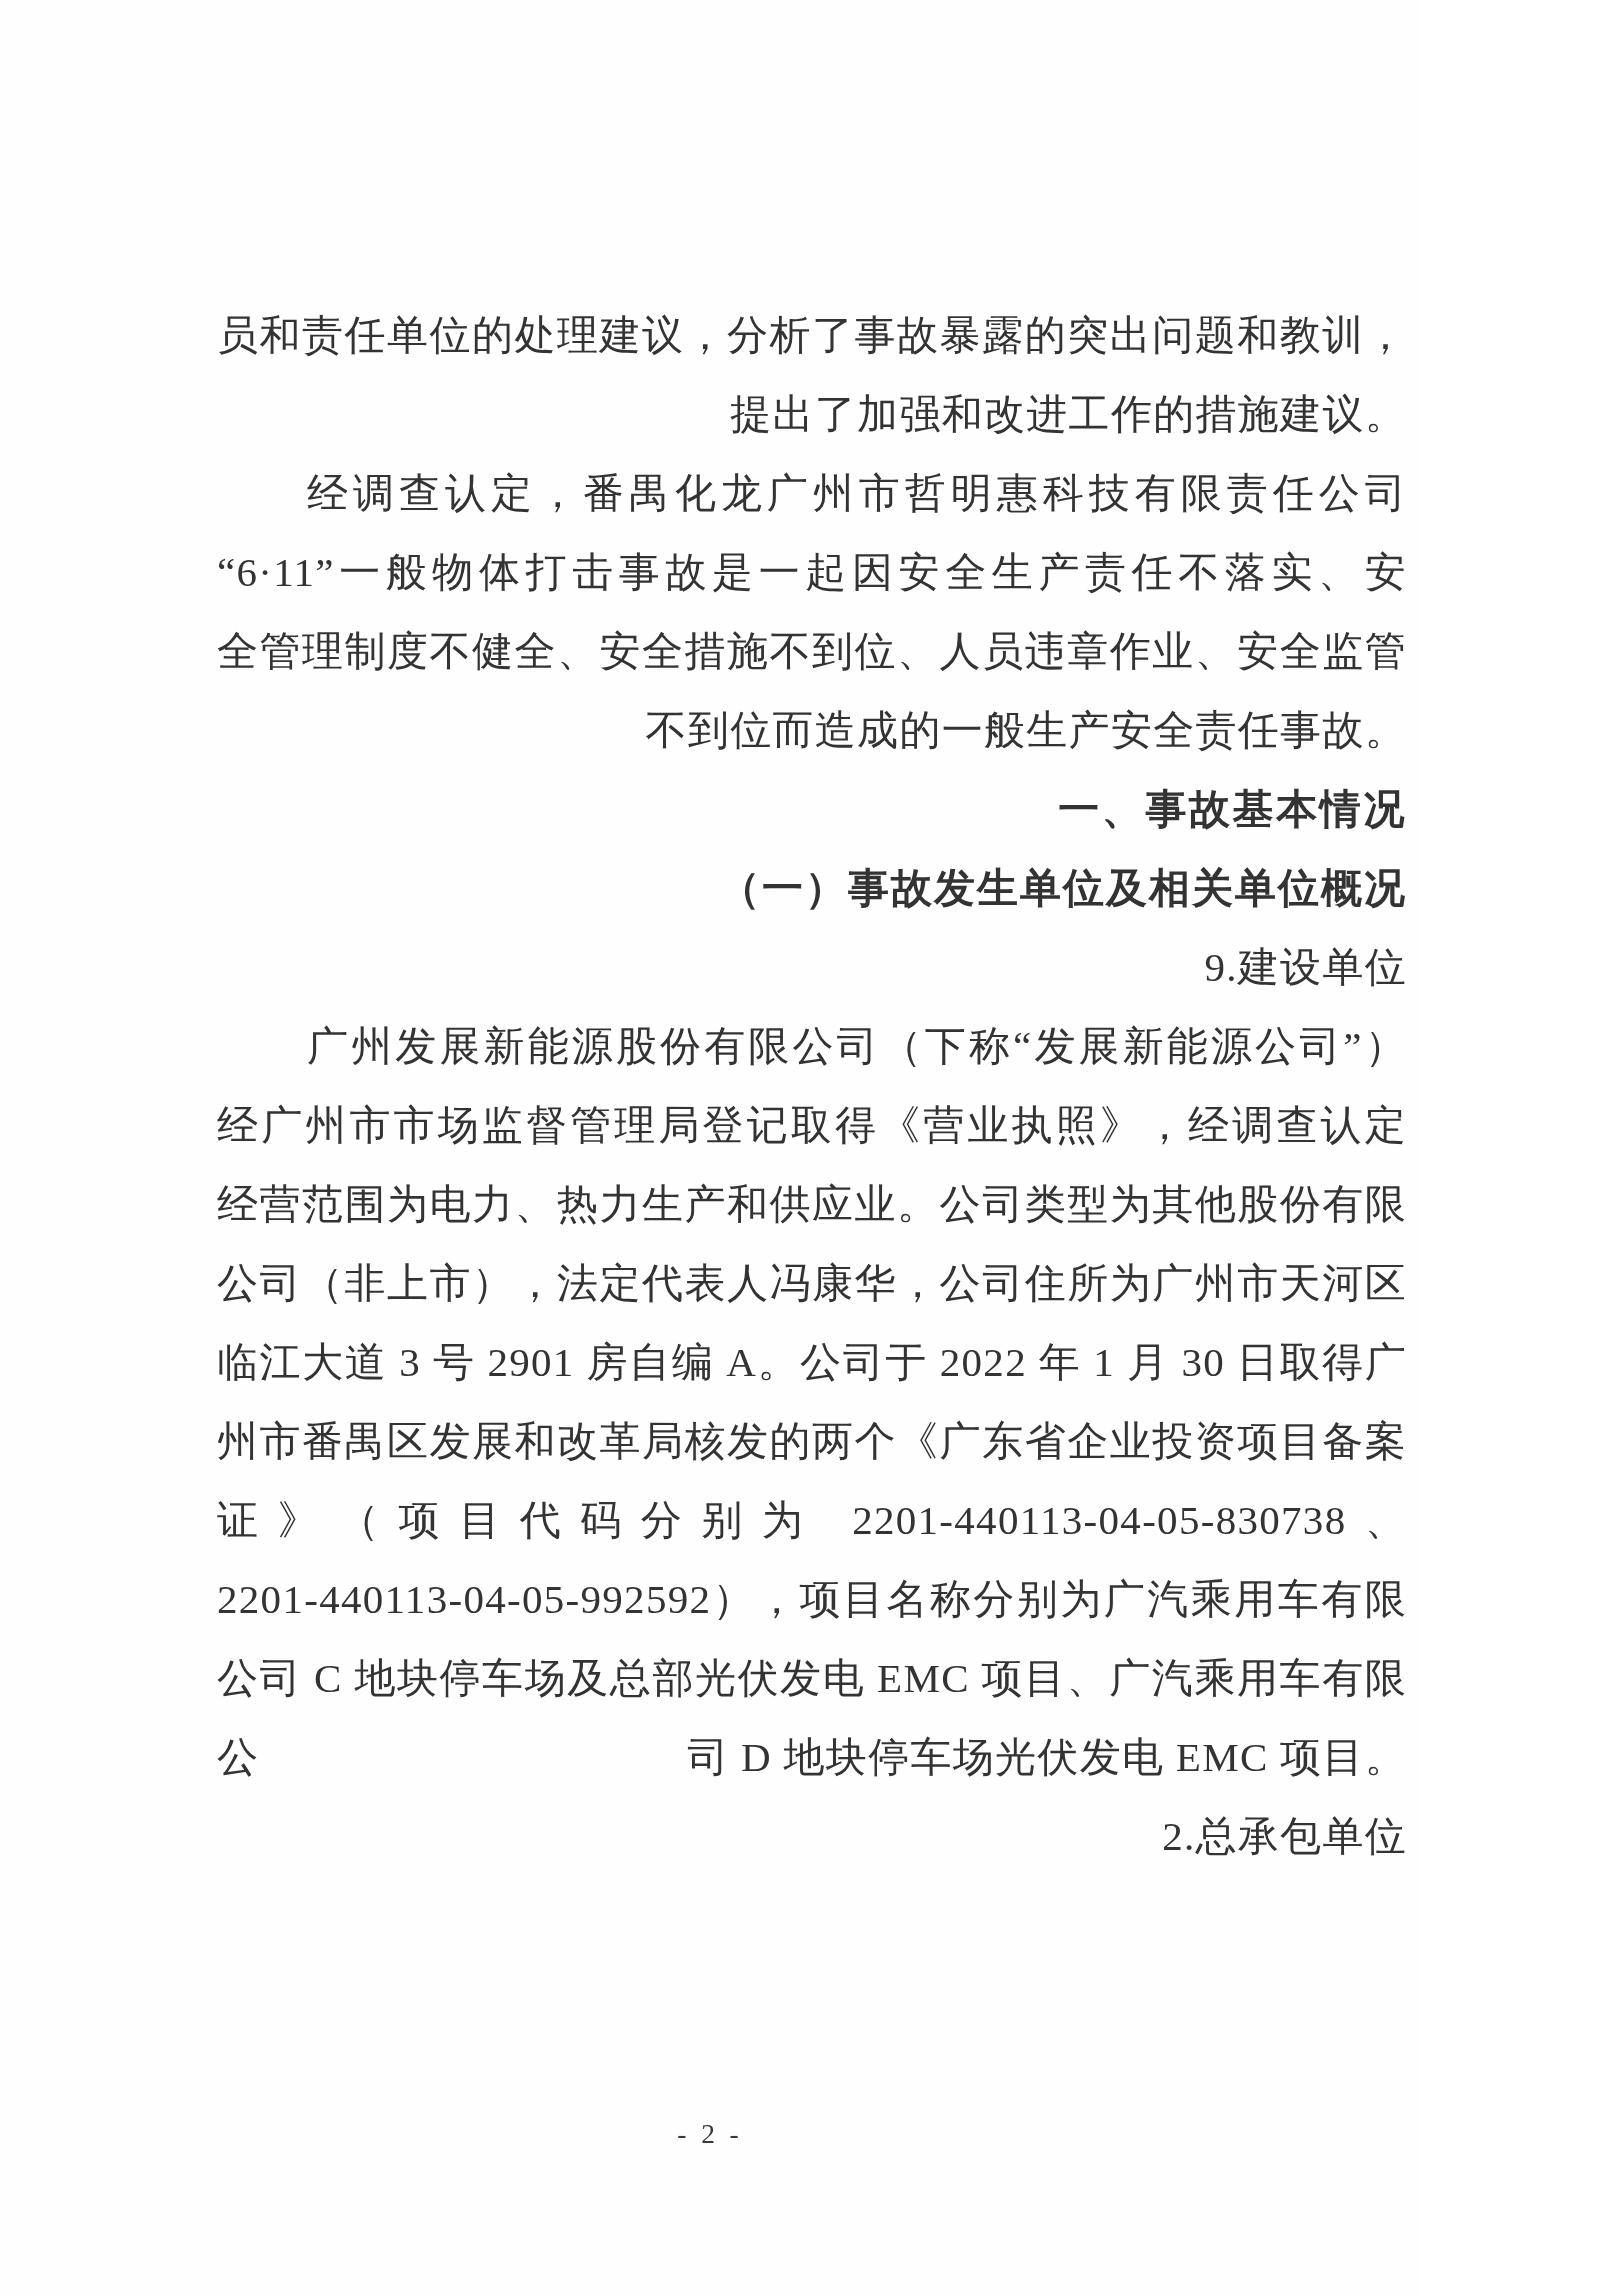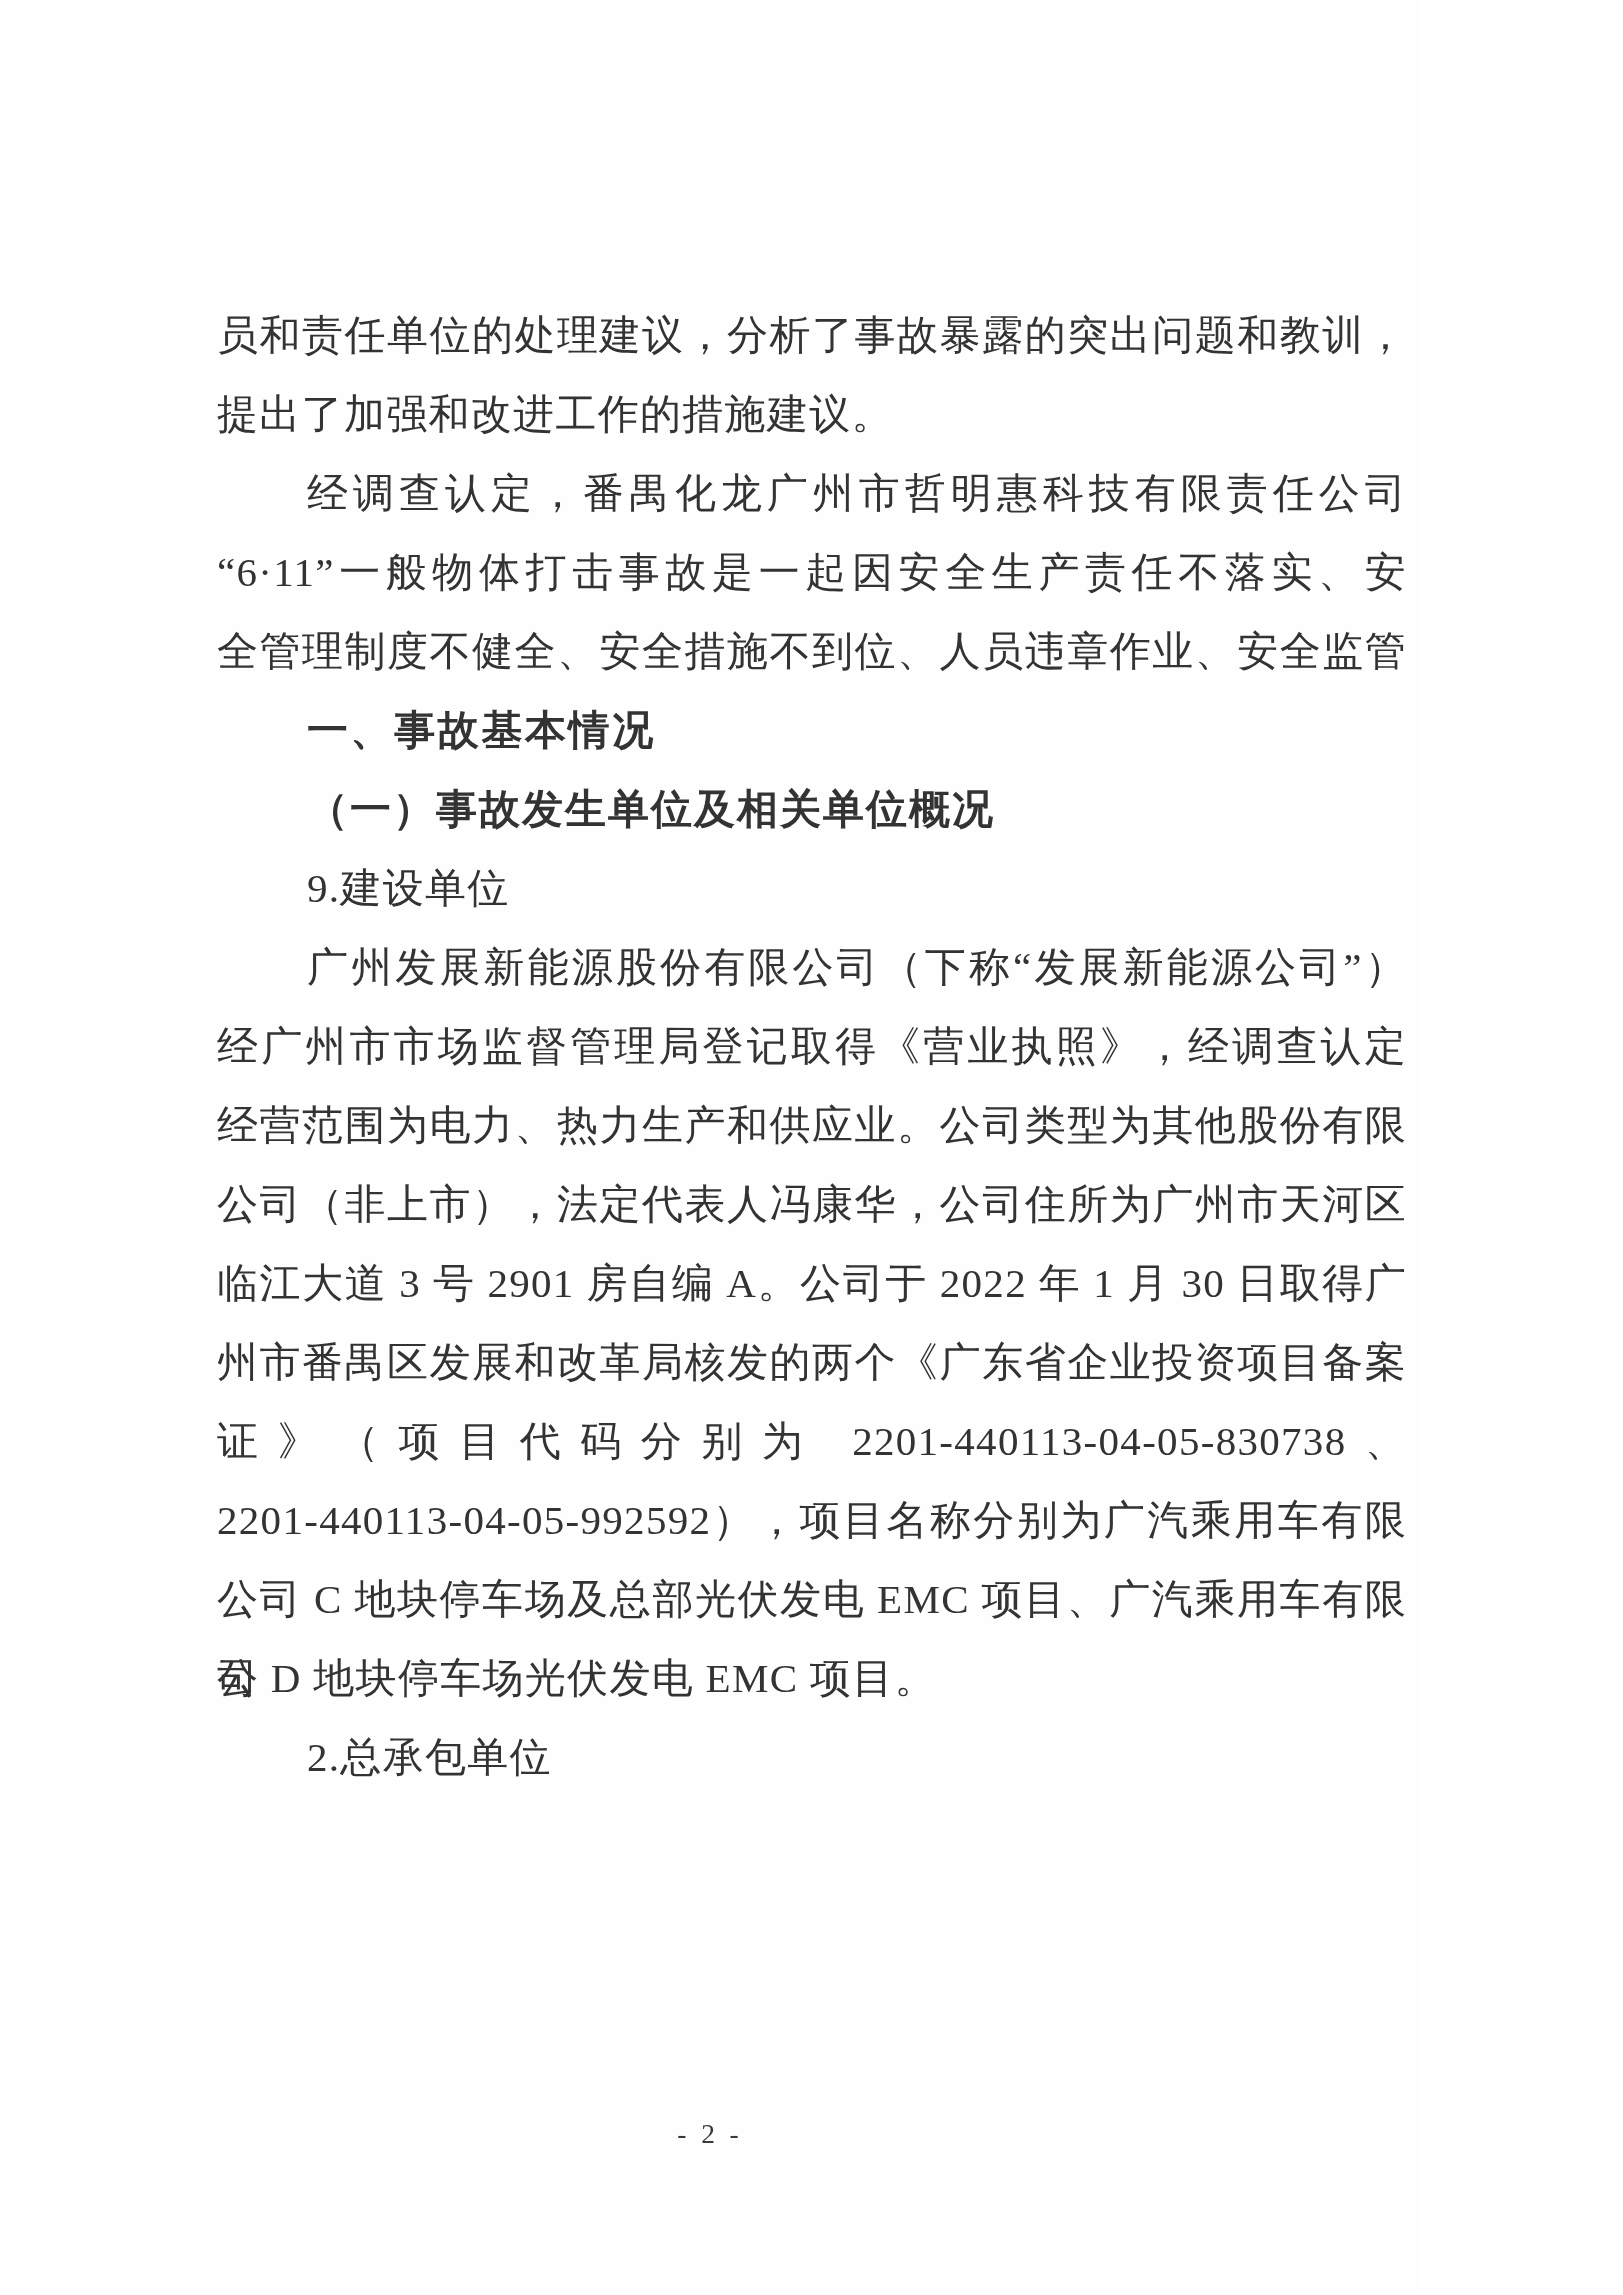--- a/index.html
+++ b/index.html
@@ -20,21 +20,21 @@
     left: 217px;
     top: 296px;
     width: 1190px;
     font-size: 41px;
     letter-spacing: 1.3px;
     color: #333333;
   }
   .line {
     height: 79px;
     line-height: 79px;
-    text-align: left;
+    text-align: right;
   }
   
   .fill {
     text-align: justify;
     text-align-last: justify;
   }
   
   .ind {
     text-indent: 90px;
   }
@@ -64,20 +64,21 @@
 </head>
 <body>
 
 <div class="page">
   <div class="body-text">
     <div class="line fill">员和责任单位的处理建议，分析了事故暴露的突出问题和教训，</div>
     <div class="line">提出了加强和改进工作的措施建议。</div>
     <div class="line ind fill">经调查认定，番禺化龙广州市哲明惠科技有限责任公司</div>
     <div class="line fill">“6·11”一般物体打击事故是一起因安全生产责任不落实、安</div>
     <div class="line fill">全管理制度不健全、安全措施不到位、人员违章作业、安全监管</div>
+    <div class="line">不到位而造成的一般生产安全责任事故。</div>
     <div class="line ind h1">一、事故基本情况</div>
     <div class="line ind h2">（一）事故发生单位及相关单位概况</div>
     <div class="line ind">9.建设单位</div>
     <div class="line ind fill">广州发展新能源股份有限公司（下称“发展新能源公司”）</div>
     <div class="line fill">经广州市市场监督管理局登记取得《营业执照》，经调查认定</div>
     <div class="line fill">经营范围为电力、热力生产和供应业。公司类型为其他股份有限</div>
     <div class="line fill">公司（非上市），法定代表人冯康华，公司住所为广州市天河区</div>
     <div class="line fill">临江大道 3 号 2901 房自编 A。公司于 2022 年 1 月 30 日取得广</div>
     <div class="line fill">州市番禺区发展和改革局核发的两个《广东省企业投资项目备案</div>
     <div class="line fill">证》（项目代码分别为 2201-440113-04-05-830738、</div>

